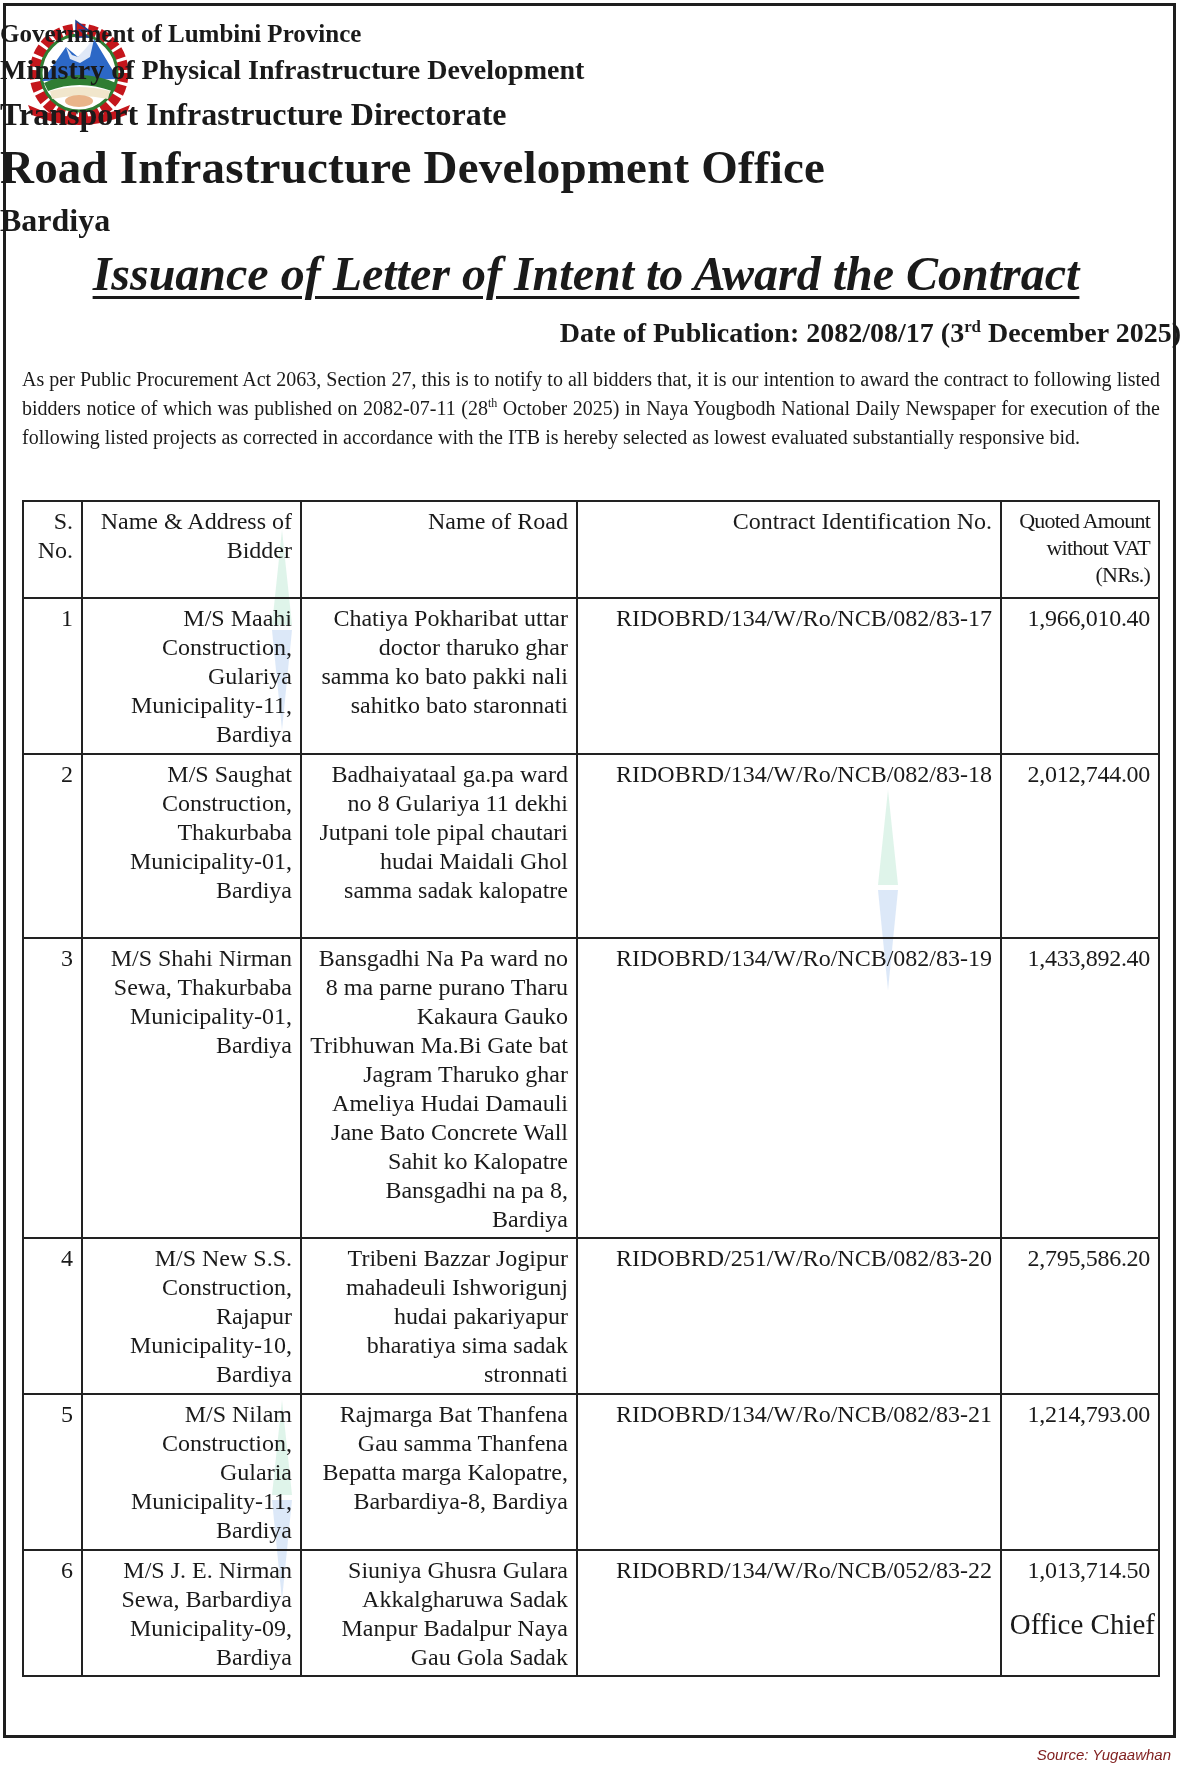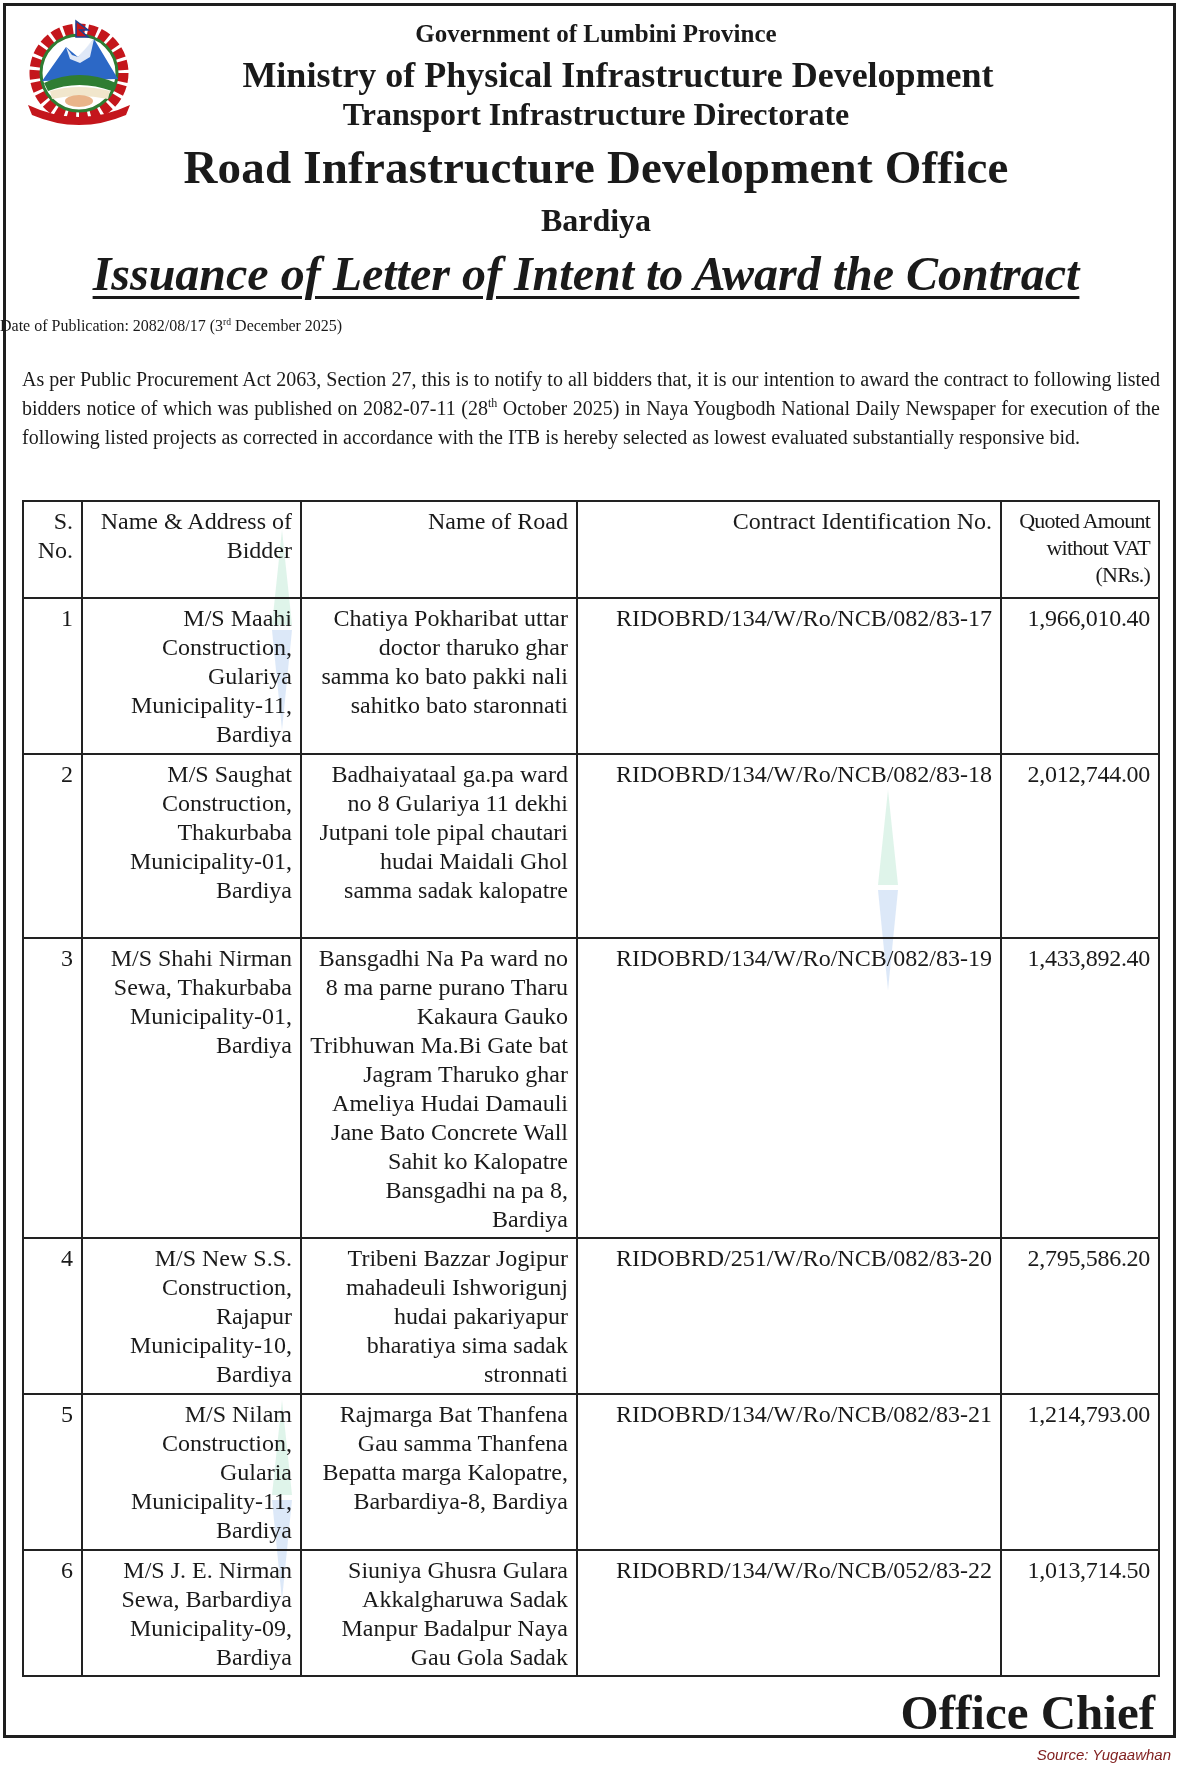--- a/index.html
+++ b/index.html
@@ -1,45 +1,45 @@
 <!DOCTYPE html>
 <html><head>
 <meta charset="utf-8">
 <style>
   html, body { margin: 0; padding: 0; background: #ffffff; }
   body { width: 1181px; height: 1768px; position: relative; overflow: hidden;
          font-family: "Liberation Serif", "DejaVu Serif", serif; color: #1a1a1a; }
   .frame { position: absolute; left: 3px; top: 3px; width: 1167px; height: 1729px;
            border: 3px solid #1e1e1e; background: #fff; }
   .emblem { position: absolute; left: 22px; top: 17px; width: 114px; height: 112px; }
-  .hdr { position: absolute; left: 0; width: 1096px; text-align: center; font-weight: bold; white-space: nowrap; padding-left: 48px; }
+  .hdr { position: absolute; left: 0; width: 1096px; text-align: left; font-weight: bold; white-space: nowrap; }
   .h1 { top: 20px; font-size: 25px; }
-  .h2 { top: 54px; font-size: 36px; margin-left: 22px; }
+  .h2 { top: 54px; font-size: 28px; }
   .h3 { top: 96px; font-size: 32px; }
   .h4 { top: 140px; font-size: 47px; letter-spacing: 0.2px; }
   .h5 { top: 202px; font-size: 32px; }
   .title { position: absolute; left: 0; width: 1172px; top: 246px; text-align: center;
            font-size: 48px; font-weight: bold; font-style: italic; }
   .title span { text-decoration: underline; text-decoration-thickness: 3px; text-underline-offset: 6px; }
-  .pubdate { position: absolute; left: 0; width: 1181px; top: 317px; text-align: left;
-             font-size: 16px; font-weight: normal; }
+  .pubdate { position: absolute; left: 0; width: 1181px; top: 317px; text-align: right;
+             font-size: 28px; font-weight: bold; }
   sup { font-size: 60%; vertical-align: super; line-height: 0; }
   .intro { position: absolute; left: 22px; width: 1138px; top: 365px; font-size: 20px; line-height: 29px;
            text-align: justify; text-align-last: left; }
   table.loi { position: absolute; left: 22px; top: 500px; width: 1136px; border-collapse: collapse;
               font-size: 24px; line-height: 29px; table-layout: fixed; }
   table.loi td, table.loi th { border: 2.5px solid #222; vertical-align: top; padding: 5px 8px 3px 8px;
                                font-weight: normal; text-align: right; }
   table.loi th { height: 87px; }
   .c-sno { width: 59px; } .c-bid { width: 219px; } .c-road { width: 276px; }
   .c-cid { width: 424px; } .c-amt { width: 158px; }
   .amt-head { font-size: 22px; line-height: 27px; letter-spacing: -0.8px; }
   .cid, .amt { white-space: nowrap; }
   .amt { letter-spacing: -0.3px; }
-  .chief { position: absolute; right: 26px; top: 1684px; font-size: 49px; font-weight: bold; }
+  .chief { position: absolute; right: 26px; top: 1608px; font-size: 29px; font-weight: normal; }
   .source { position: absolute; right: 10px; top: 1746px; font-size: 15px; font-style: italic;
             font-family: "Liberation Sans", "DejaVu Sans", sans-serif; color: #7f1d1d; }
   .wm { position: absolute; pointer-events: none; }
 </style>
 </head>
 <body>
 
 <div class="frame"></div>
 
 <svg class="wm" style="left:262px;top:530px" width="40" height="200" viewBox="0 0 40 200">

